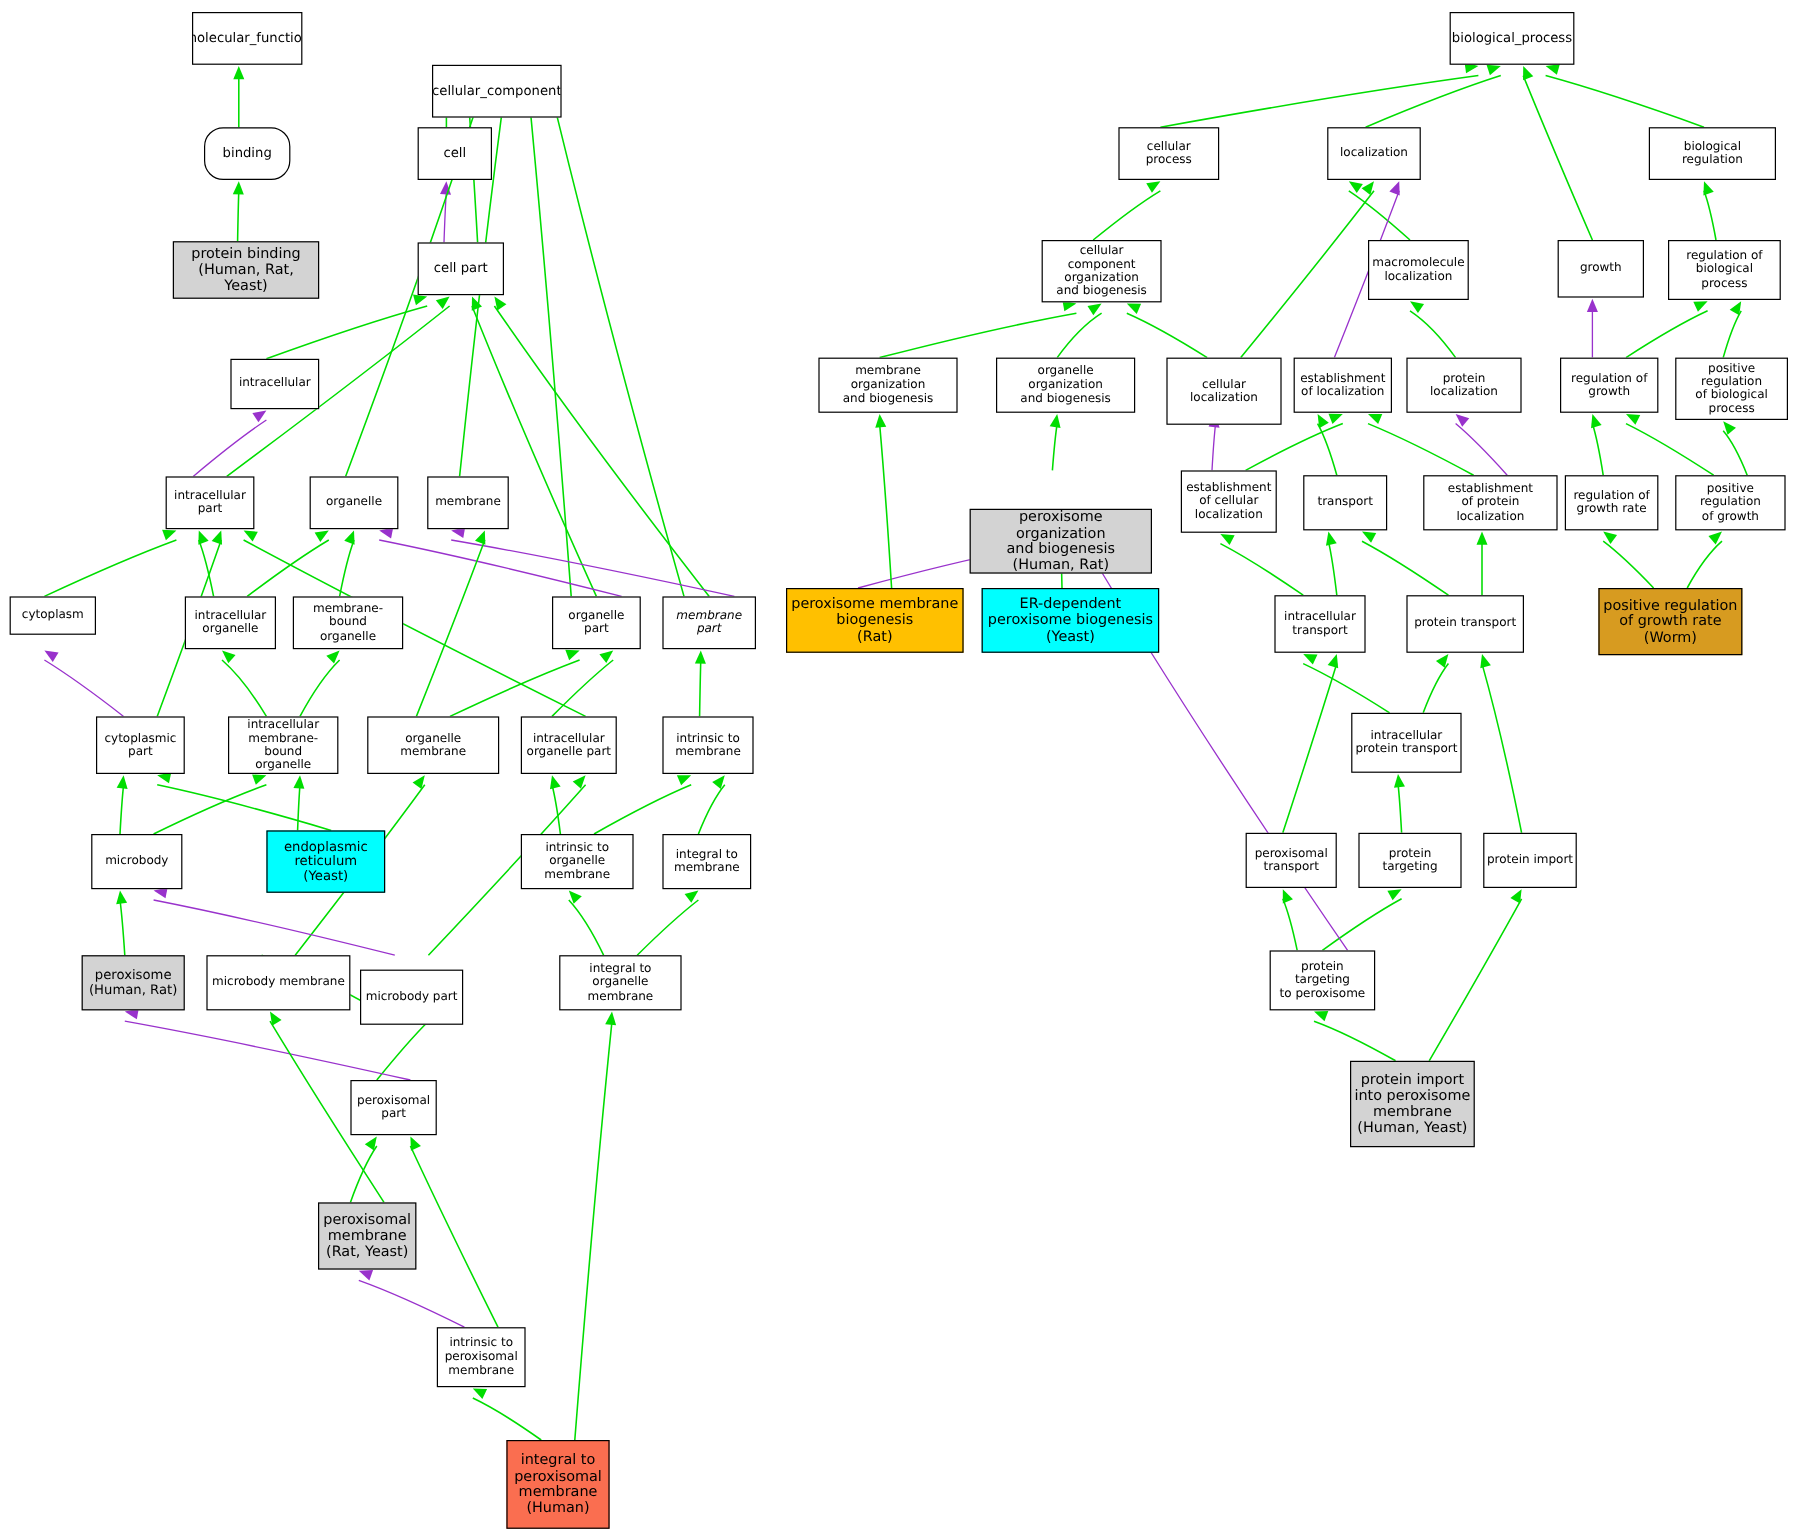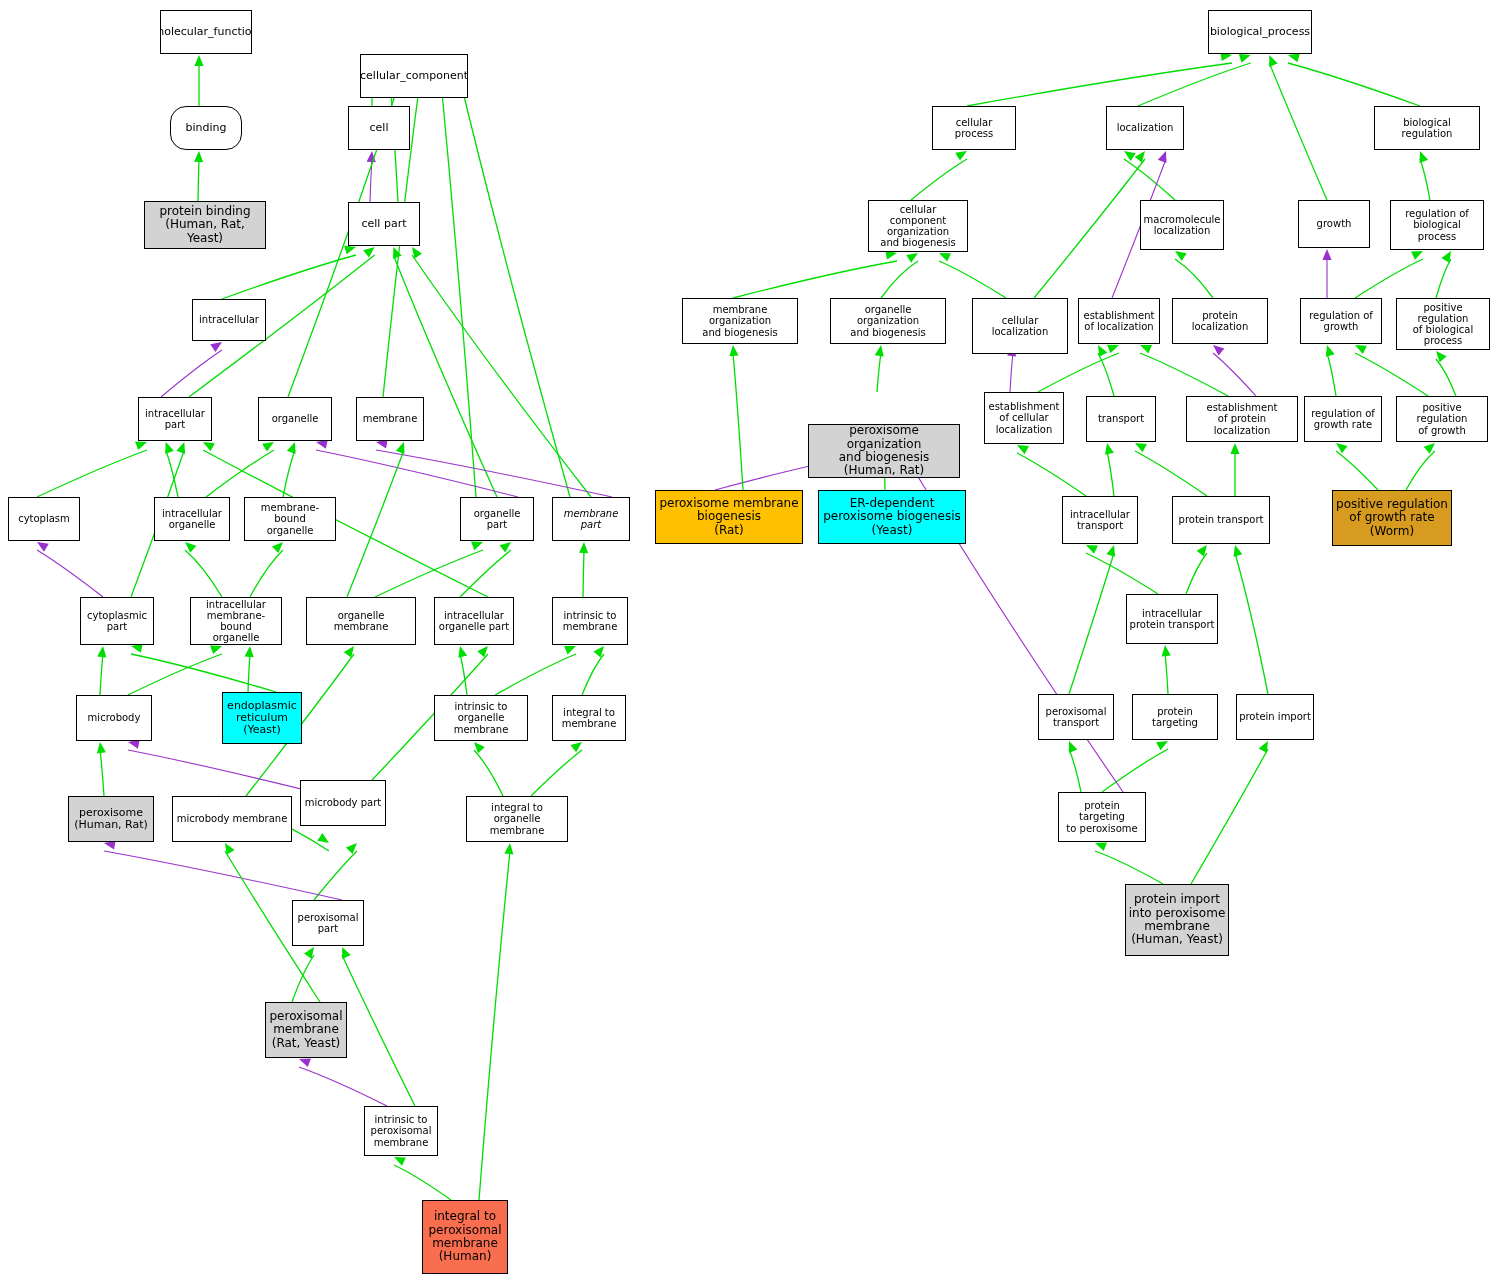--- a/index.html
+++ b/index.html
@@ -238,21 +238,21 @@
       <div class="node " style="left: 138px; top: 397px; width: 74px; height: 44px; font-size: 10px;">
         <span>intracellular
 part</span>
       </div>
       <div class="node " style="left: 258px; top: 397px; width: 74px; height: 44px; font-size: 10px;">
         <span>organelle</span>
       </div>
       <div class="node " style="left: 356px; top: 397px; width: 68px; height: 44px; font-size: 10px;">
         <span>membrane</span>
       </div>
-      <div class="node " style="left: 8px; top: 497px; width: 72px; height: 44px; font-size: 10px; justify-content: center;">
+      <div class="node " style="left: 8px; top: 497px; width: 72px; height: 32px; font-size: 10px; justify-content: center;">
         <span>cytoplasm</span>
       </div>
       <div class="node " style="left: 154px; top: 497px; width: 76px; height: 44px; font-size: 10px;">
         <span>intracellular
 organelle</span>
       </div>
       <div class="node " style="left: 244px; top: 497px; width: 92px; height: 44px; font-size: 10px;">
         <span>membrane-bound
 organelle</span>
       </div>
@@ -278,41 +278,41 @@
         <span>intracellular
 organelle part</span>
       </div>
       <div class="node " style="left: 552px; top: 597px; width: 76px; height: 48px; font-size: 10px;">
         <span>intrinsic to
 membrane</span>
       </div>
       <div class="node " style="left: 76px; top: 695px; width: 76px; height: 46px; font-size: 10px;">
         <span>microbody</span>
       </div>
-      <div class="node fill-cyan" style="left: 222px; top: 692px; width: 80px; height: 52px; font-size: 11px; text-align: center;">
+      <div class="node fill-cyan" style="left: 222px; top: 692px; width: 99px; height: 52px; font-size: 11px; text-align: center;">
         <span>endoplasmic
 reticulum
 (Yeast)</span>
       </div>
       <div class="node " style="left: 434px; top: 695px; width: 94px; height: 46px; font-size: 10px;">
         <span>intrinsic to
 organelle membrane</span>
       </div>
       <div class="node " style="left: 552px; top: 695px; width: 74px; height: 46px; font-size: 10px;">
         <span>integral to
 membrane</span>
       </div>
       <div class="node fill-grey" style="left: 68px; top: 796px; width: 86px; height: 46px; font-size: 11px;">
         <span>peroxisome
 (Human, Rat)</span>
       </div>
       <div class="node " style="left: 172px; top: 796px; width: 120px; height: 46px; font-size: 10px;">
         <span>microbody membrane</span>
       </div>
-      <div class="node " style="left: 300px; top: 780px; width: 86px; height: 46px; font-size: 10px;">
+      <div class="node " style="left: 300px; top: 808px; width: 86px; height: 46px; font-size: 10px;">
         <span>microbody part</span>
       </div>
       <div class="node " style="left: 466px; top: 796px; width: 102px; height: 46px; font-size: 10px;">
         <span>integral to
 organelle membrane</span>
       </div>
       <div class="node " style="left: 292px; top: 900px; width: 72px; height: 46px; font-size: 10px;">
         <span>peroxisomal
 part</span>
       </div>

